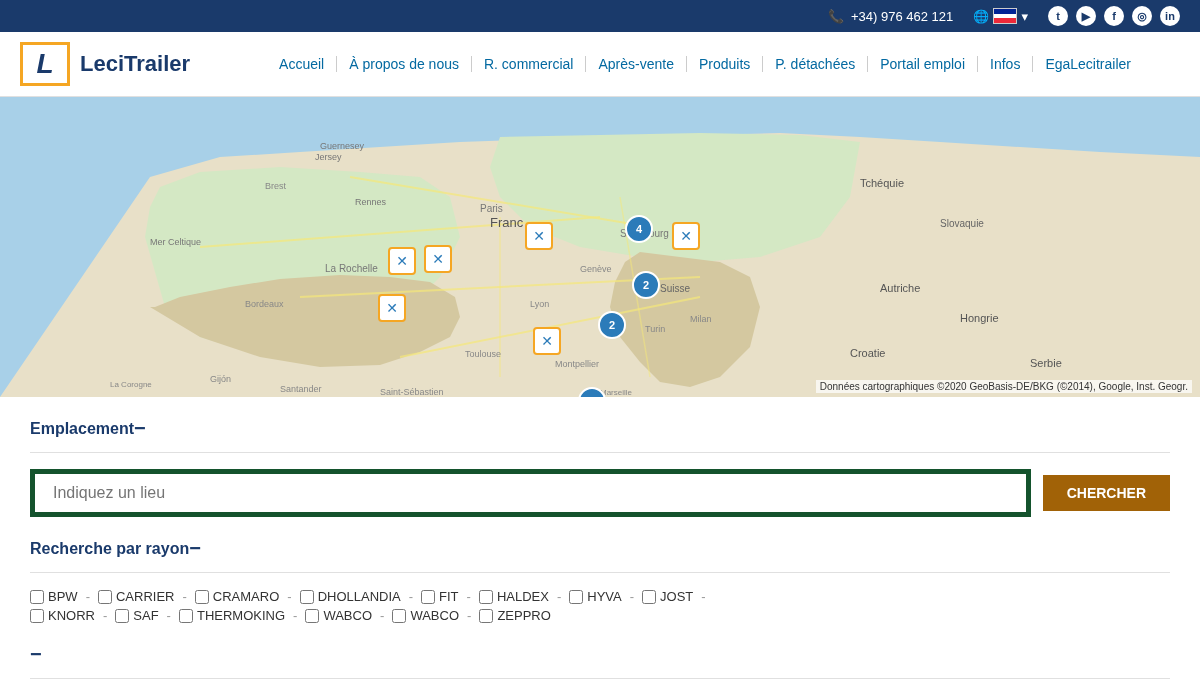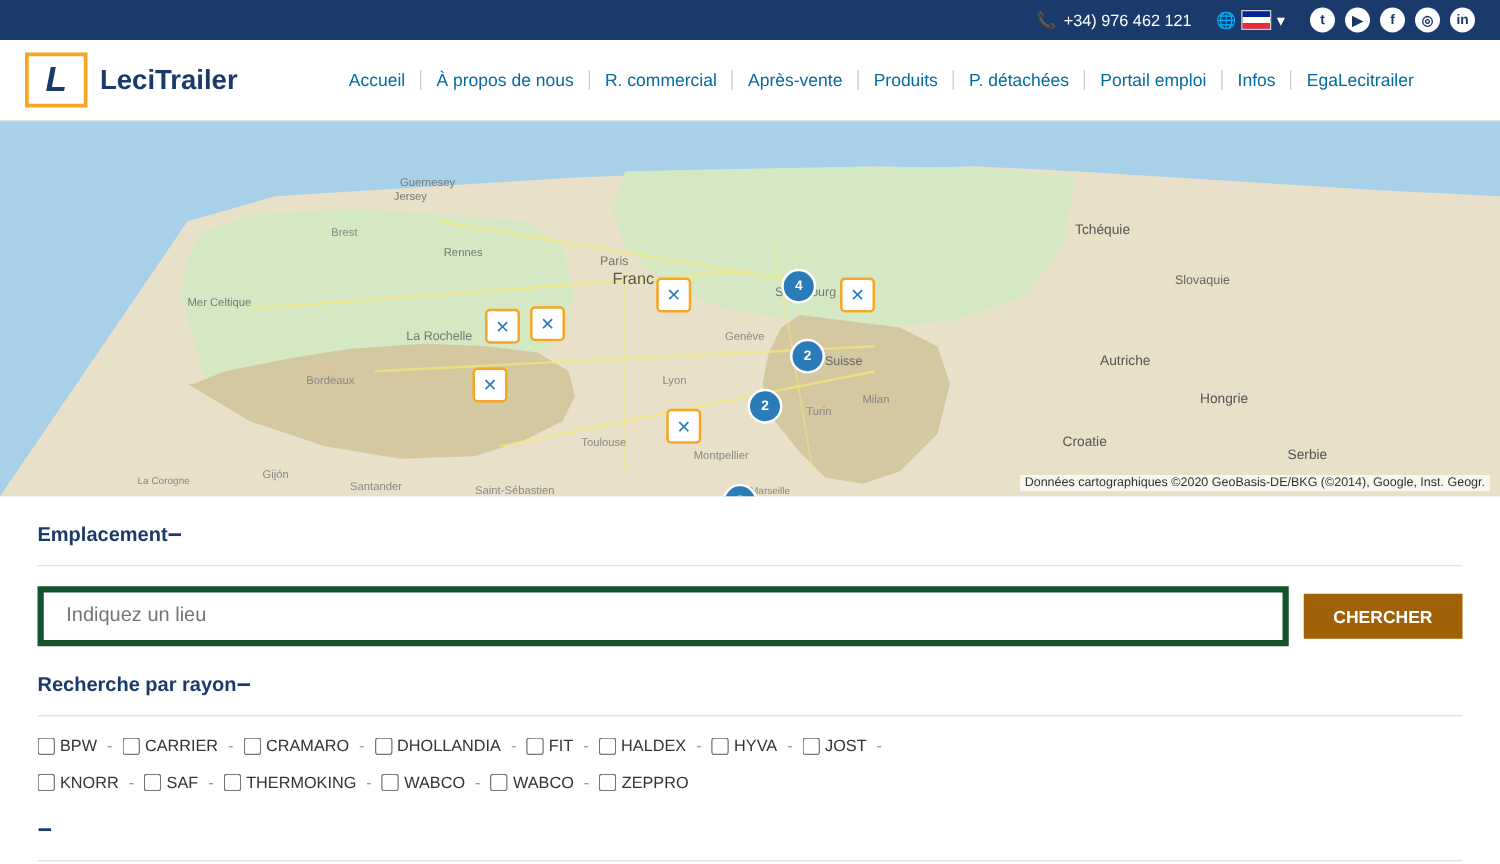--- a/index.html
+++ b/index.html
@@ -402,21 +402,21 @@
         <input type="checkbox" id="m-hyva" style="">
         <label for="m-hyva">HYVA</label>
       </div>
       <span class="separator">-</span>
       <div class="checkbox-item">
         <input type="checkbox" id="m-jost" style="">
         <label for="m-jost">JOST</label>
       </div>
       <span class="separator">-</span>
     </div>
-    <div class="checkbox-row" style="margin-top:14px;">
+    <div class="checkbox-row" style="margin-top:4px;">
 
       <div class="checkbox-item">
         <input type="checkbox" id="m-knorr" style="">
         <label for="m-knorr">KNORR</label>
       </div>
       <span class="separator">-</span>
       <div class="checkbox-item">
         <input type="checkbox" id="m-saf" style="">
         <label for="m-saf">SAF</label>
       </div>

